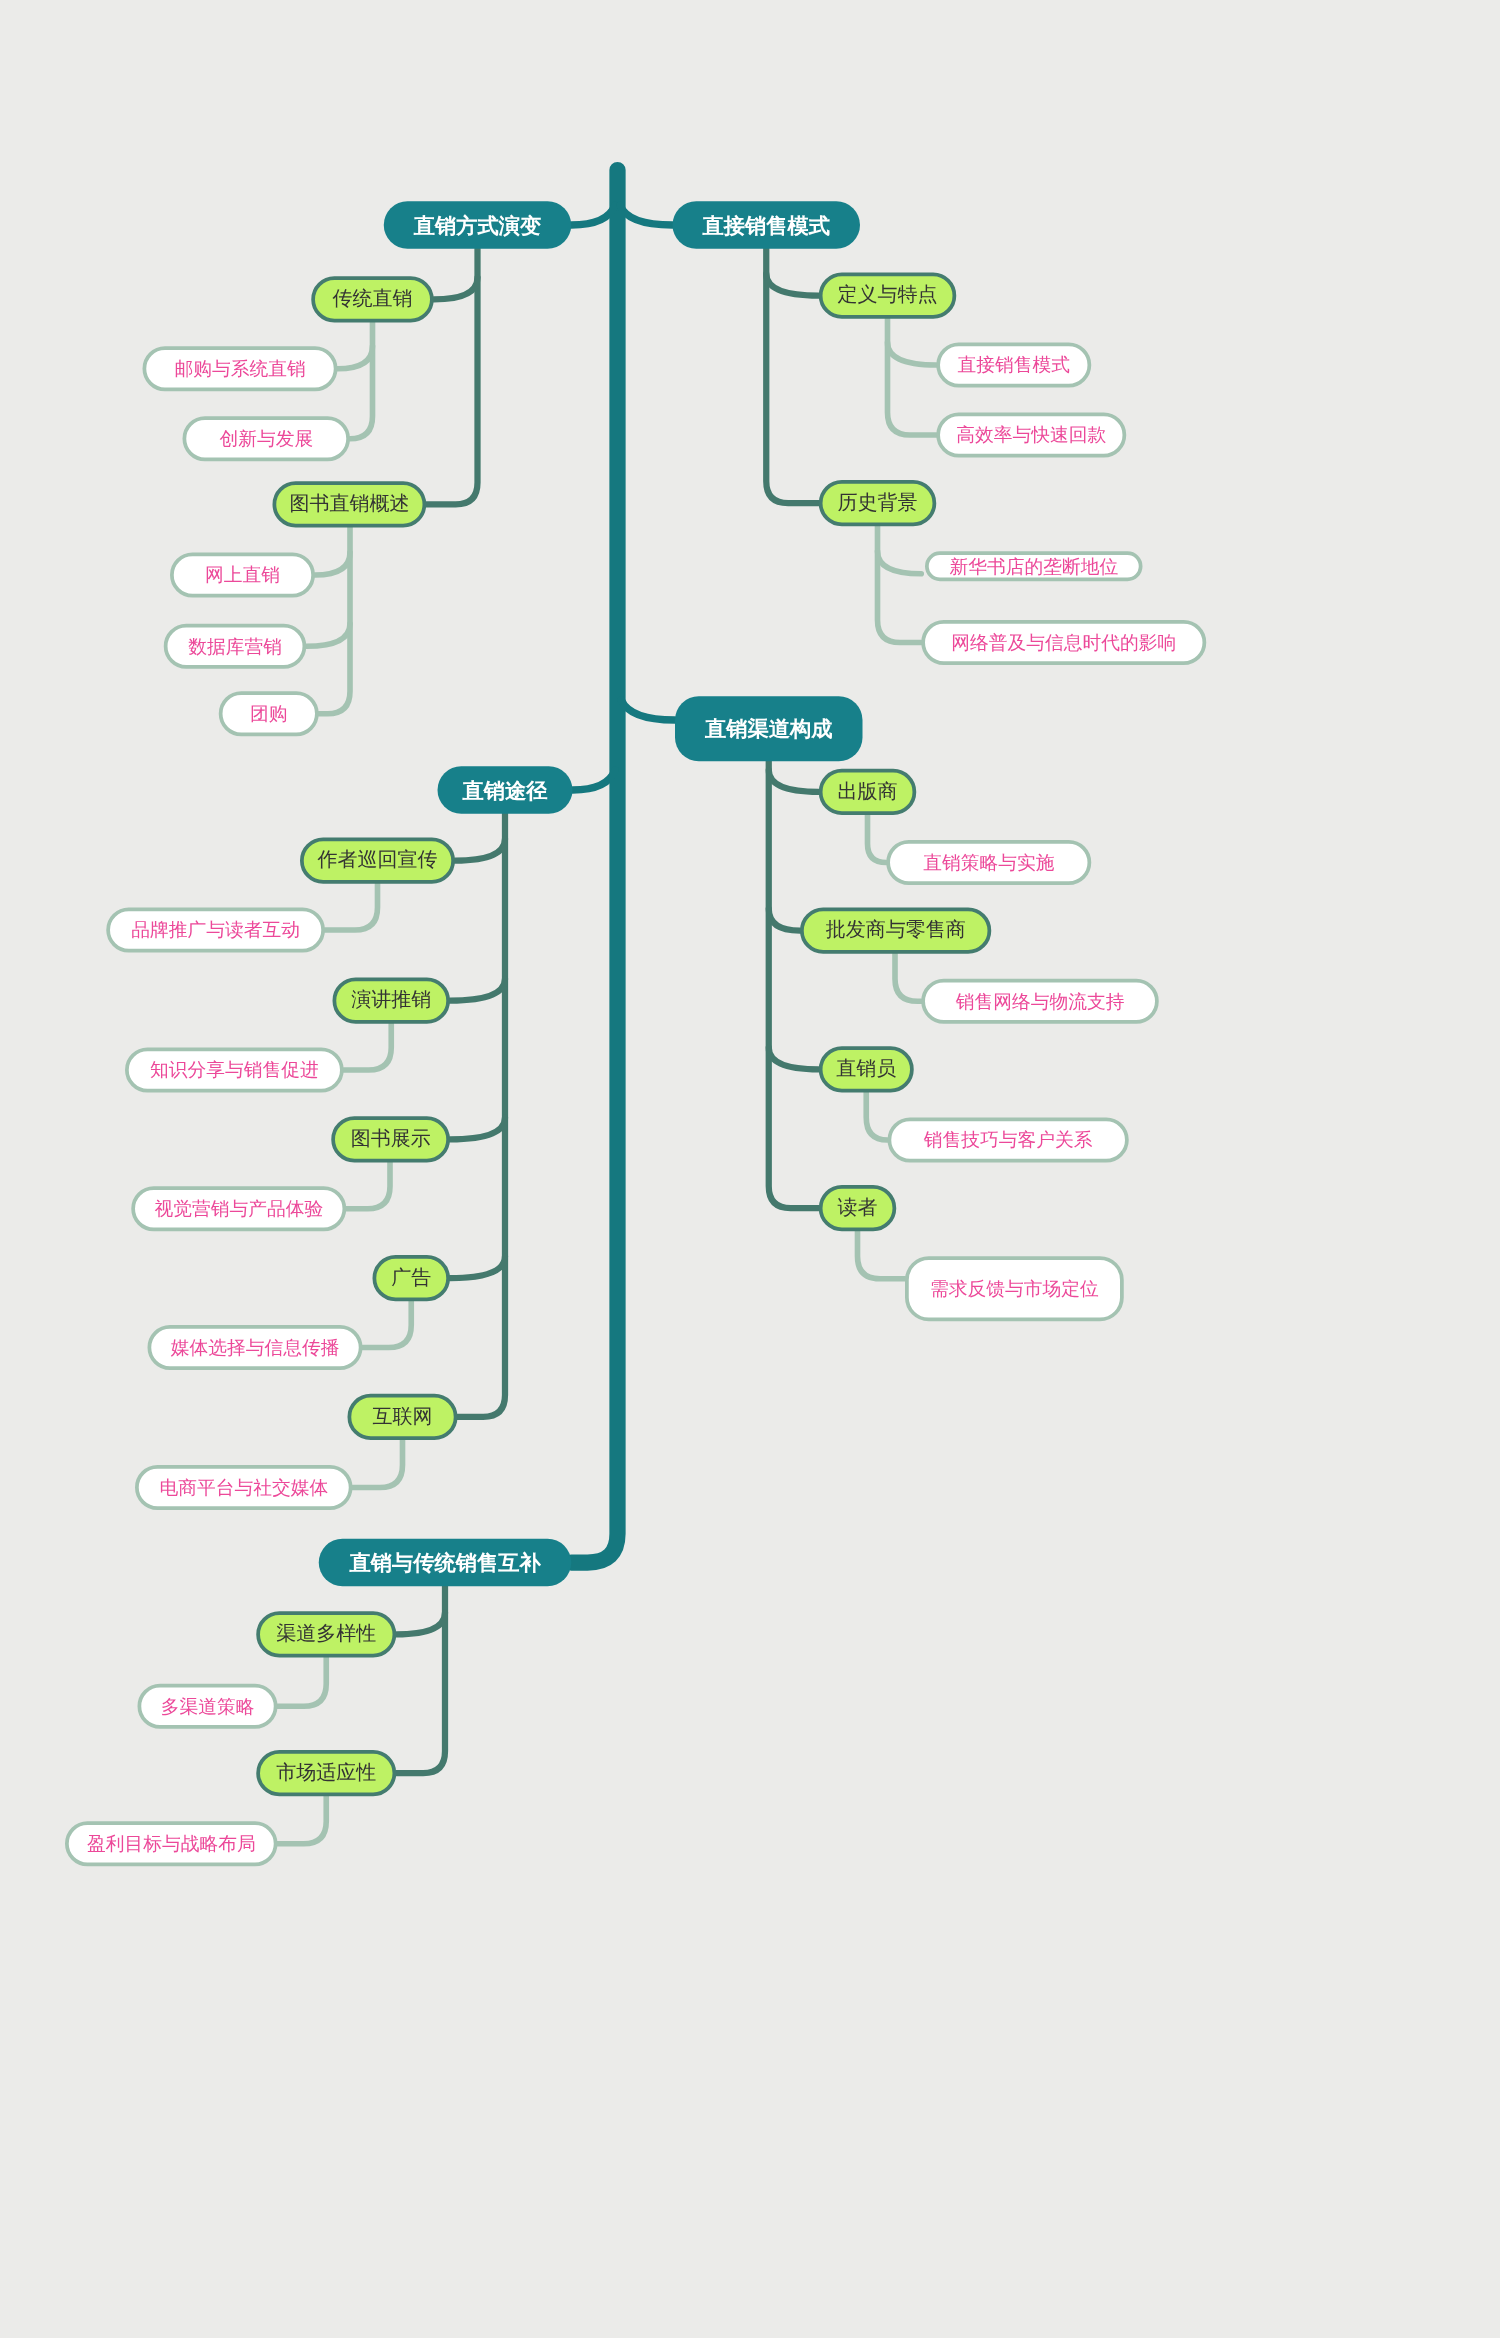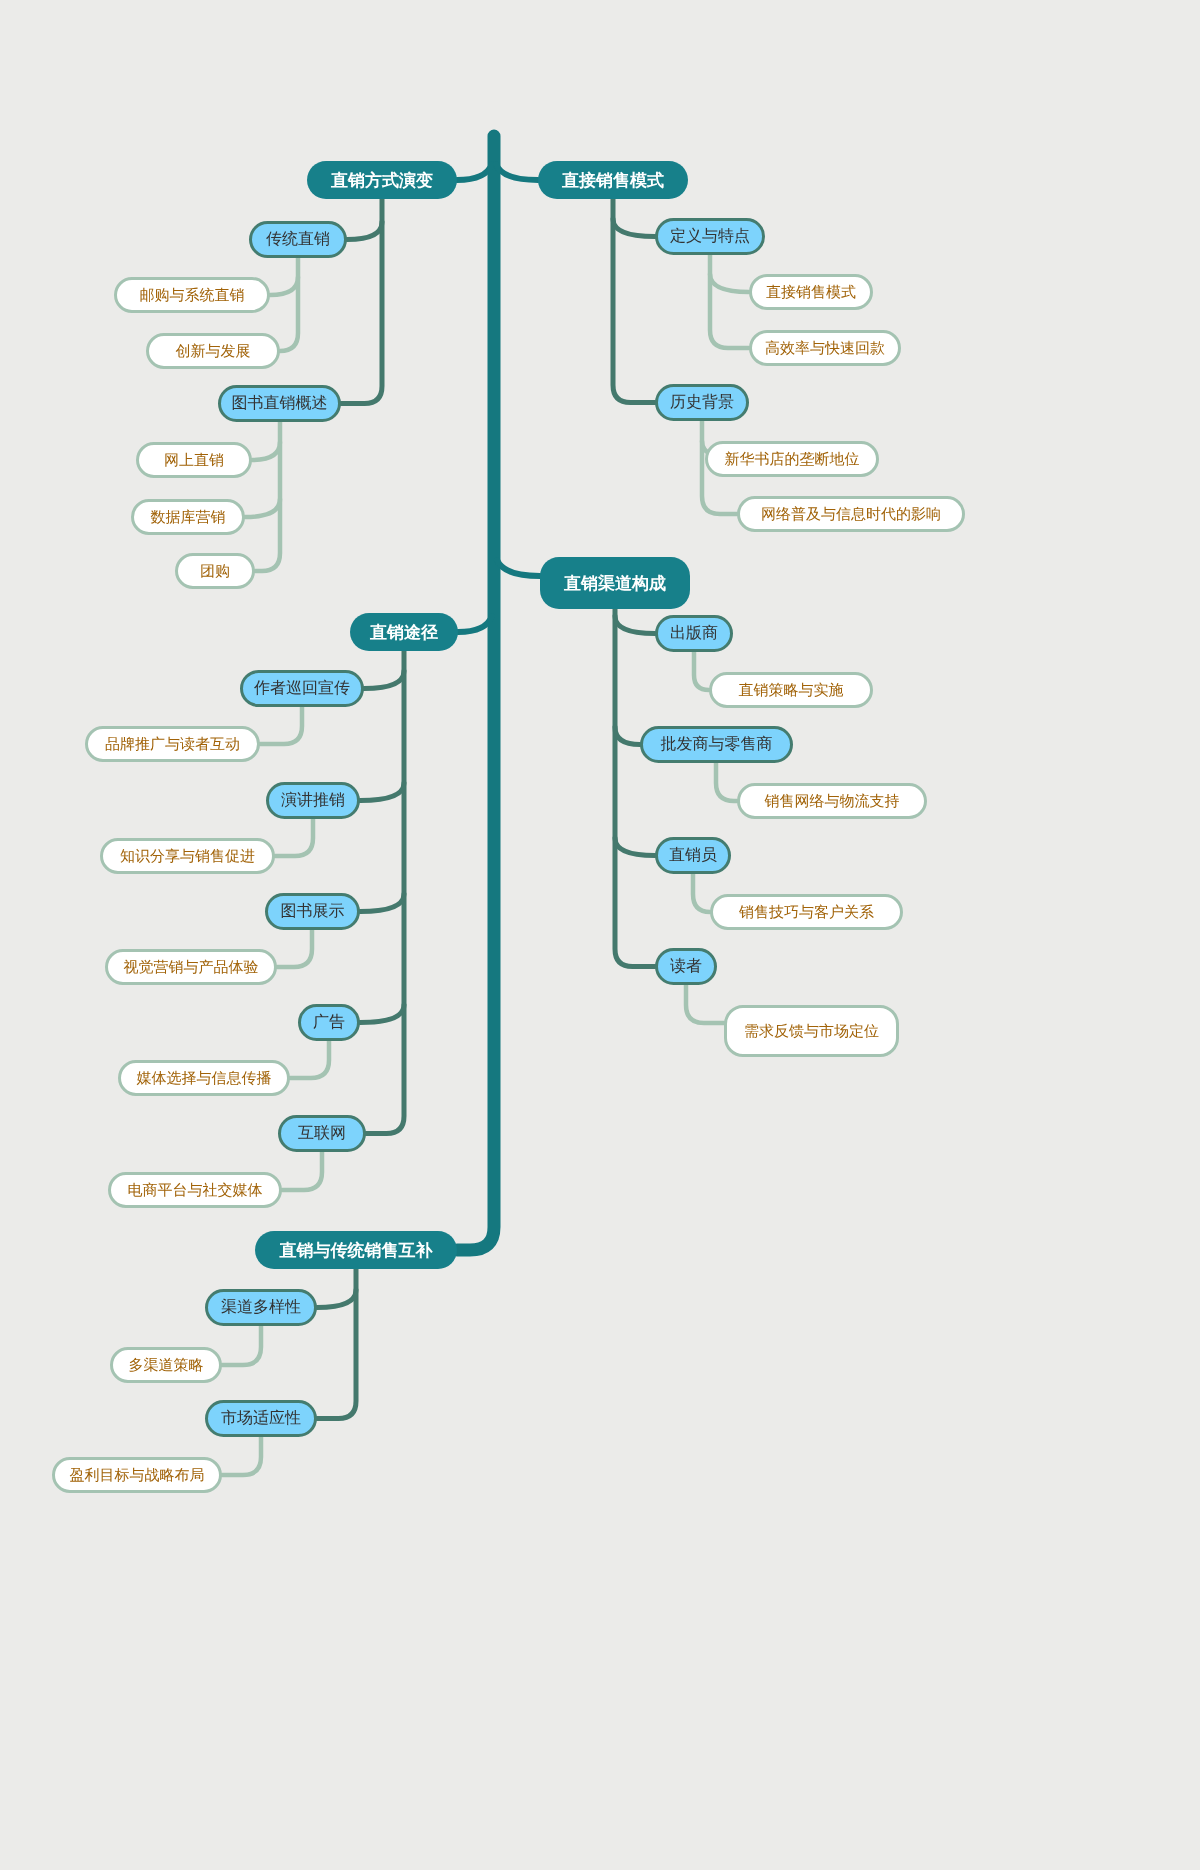--- a/index.html
+++ b/index.html
@@ -18,22 +18,22 @@
   .s3{stroke:#a4c3b2;stroke-width:4.5px;}
   .node{
     position:absolute;display:flex;align-items:center;justify-content:center;
     box-sizing:border-box;white-space:nowrap;border-radius:19px;z-index:2;
   }
   .root{
     background:#0d6564;color:#ffffff;font-size:26px;font-weight:bold;
     border-radius:36px;letter-spacing:1px;
   }
   .l1{background:#17808a;color:#ffffff;font-size:17px;font-weight:bold;}
-  .l2{background:#7dd3fc;border:3px solid #447c6f;color:#333333;font-size:16px;}
-  .l3{background:#ffffff;border:3px solid #a4c3b2;color:#a16207;font-size:15px;}
+  .l2{background:#bef264;border:3px solid #447c6f;color:#333333;font-size:16px;}
+  .l3{background:#ffffff;border:3px solid #a4c3b2;color:#ec4899;font-size:15px;}
 </style>
 </head>
 <body>
 
 <div id="canvas">
 
   <svg class="links" width="1200" height="1870" viewBox="0 0 1200 1870">
 
     <path class="s-trunk" d="M 494,136 L 494,1227 Q 494,1250 470,1250 L 457,1250"></path>
 
@@ -96,21 +96,21 @@
   <div class="node l3" style="left:146px;top:333px;width:134px;height:36px">创新与发展</div>
   <div class="node l2" style="left:218px;top:385px;width:123px;height:37px">图书直销概述</div>
   <div class="node l3" style="left:136px;top:442px;width:116px;height:36px">网上直销</div>
   <div class="node l3" style="left:131px;top:499px;width:114px;height:36px">数据库营销</div>
   <div class="node l3" style="left:175px;top:553px;width:80px;height:36px">团购</div>
 
   <div class="node l2" style="left:655px;top:218px;width:110px;height:37px">定义与特点</div>
   <div class="node l3" style="left:749px;top:274px;width:124px;height:36px">直接销售模式</div>
   <div class="node l3" style="left:749px;top:330px;width:152px;height:36px">高效率与快速回款</div>
   <div class="node l2" style="left:655px;top:384px;width:94px;height:37px">历史背景</div>
-  <div class="node l3" style="left:705px;top:441px;width:174px;height:36px">新华书店的垄断地位</div>
+  <div class="node l3" style="left:740px;top:441px;width:174px;height:24px">新华书店的垄断地位</div>
   <div class="node l3" style="left:737px;top:496px;width:228px;height:36px">网络普及与信息时代的影响</div>
 
   <div class="node l2" style="left:655px;top:615px;width:78px;height:37px">出版商</div>
   <div class="node l3" style="left:709px;top:672px;width:164px;height:36px">直销策略与实施</div>
   <div class="node l2" style="left:640px;top:726px;width:153px;height:37px">批发商与零售商</div>
   <div class="node l3" style="left:737px;top:783px;width:190px;height:36px">销售网络与物流支持</div>
   <div class="node l2" style="left:655px;top:837px;width:76px;height:37px">直销员</div>
   <div class="node l3" style="left:710px;top:894px;width:193px;height:36px">销售技巧与客户关系</div>
   <div class="node l2" style="left:655px;top:948px;width:62px;height:37px">读者</div>
   <div class="node l3" style="left:724px;top:1005px;width:175px;height:52px">需求反馈与市场定位</div>

